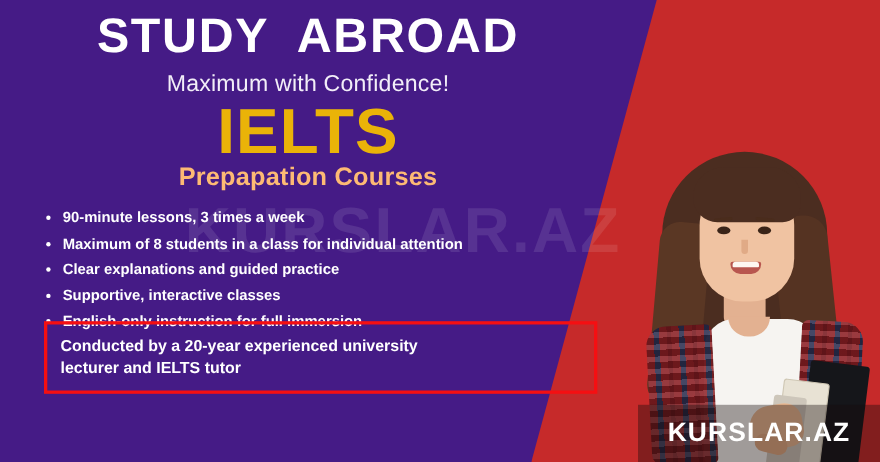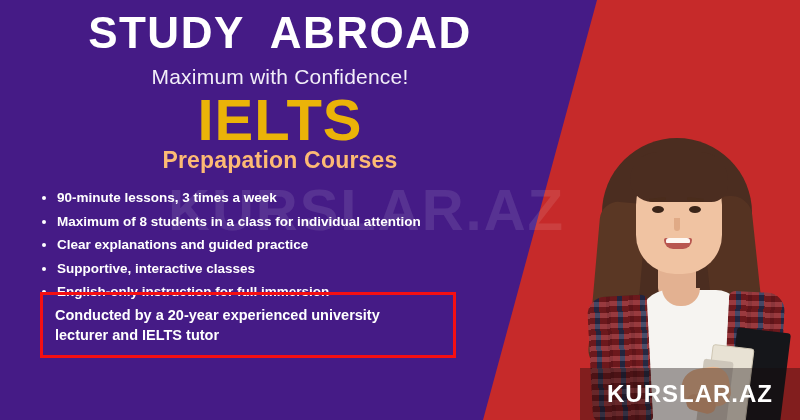--- a/index.html
+++ b/index.html
@@ -99,21 +99,21 @@
     left:2px;top:8px;
     width:4px;height:4px;
     border-radius:50%;
     background:#ffffff;
   }
 
   
   .callout{
     position:absolute;
     left:40px;top:292px;
-    width:416px;height:66px;
+    width:503px;height:66px;
     box-sizing:border-box;
     border:3px solid #f50f12;
     display:flex;
     align-items:center;
     z-index:5;
   }
   .callout-text{
     padding-left:12px;
     font-size:14.5px;
     font-weight:700;

